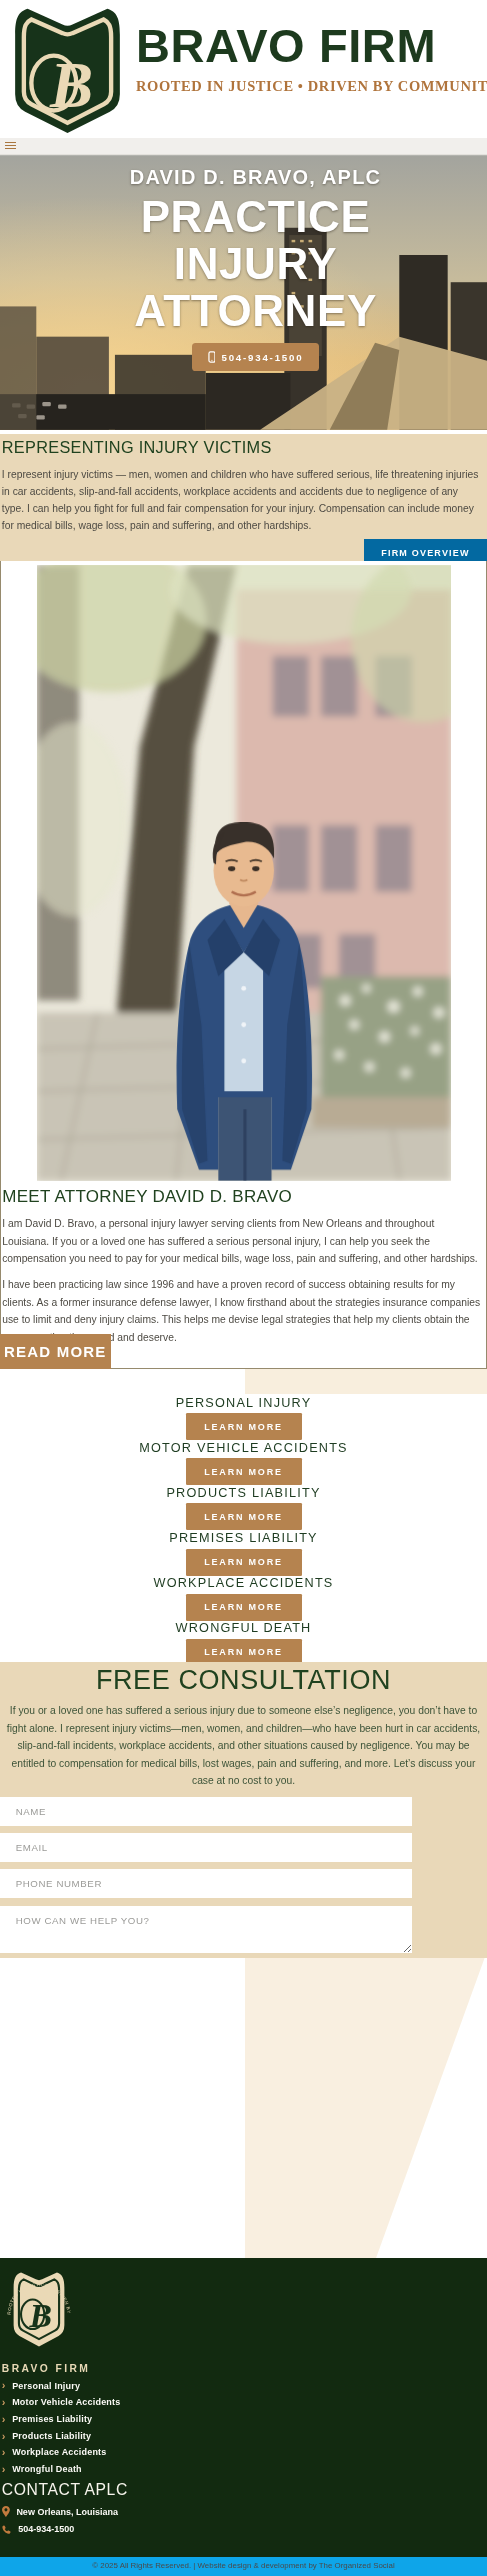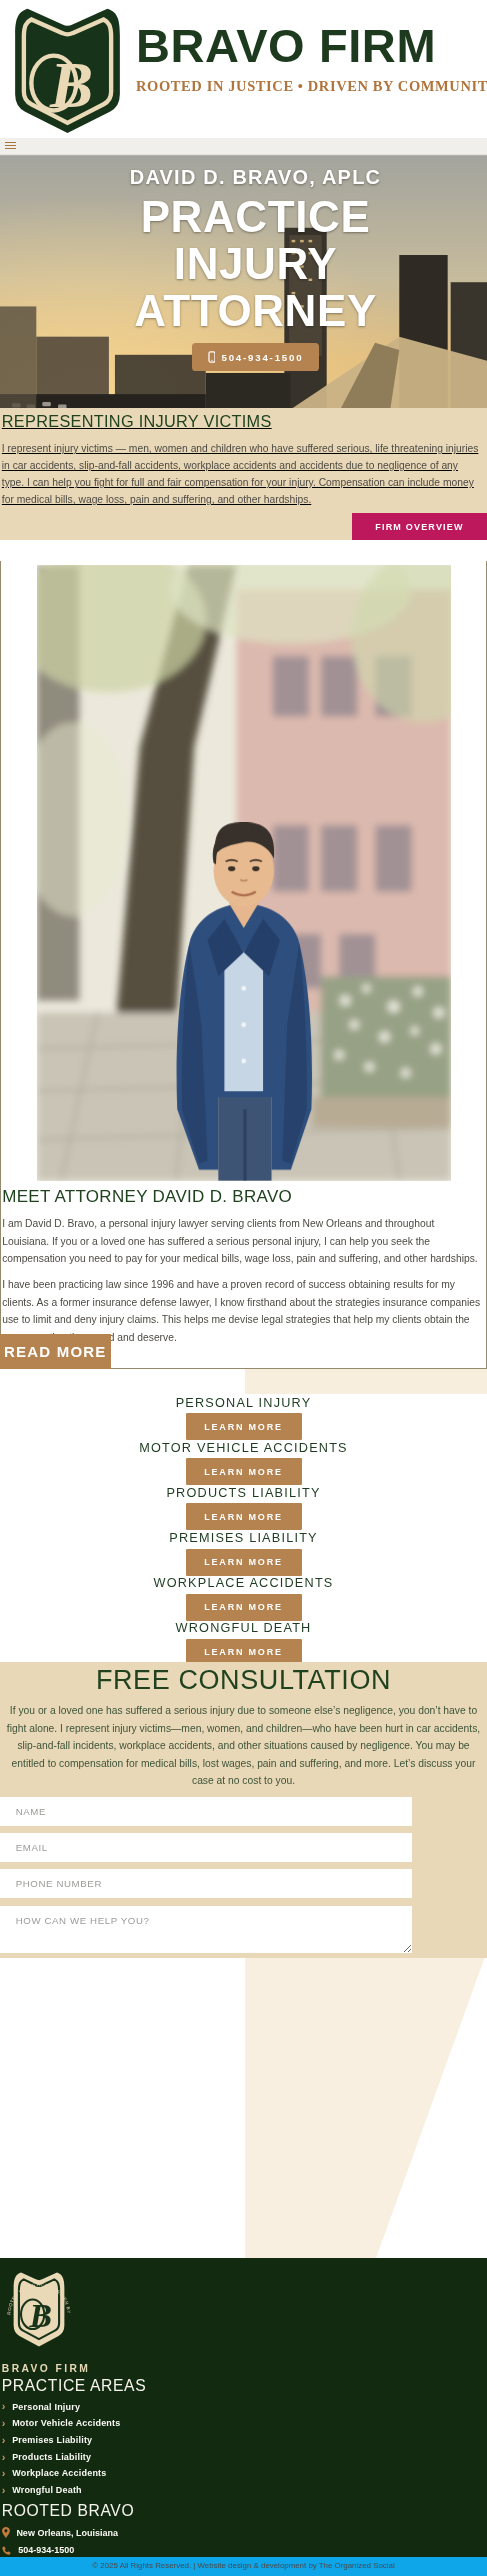--- a/index.html
+++ b/index.html
@@ -22,24 +22,24 @@
 
   
   .hero { left:0; top:155px; width:487px; height:275px; overflow:hidden; }
   .hero-art { position:absolute; left:0; top:0; }
   .hero-content { position:absolute; left:12px; top:0; width:100%; text-align:center; color:#fff; text-shadow:0 0.6px 2.4px rgba(30,25,15,.45); }
   .hero-firm { margin-top:11px; font-size:20px; font-weight:bold; letter-spacing:1.2px; }
   .hero-title { margin-top:3.6px; font-size:44px; font-weight:bold; letter-spacing:0.6px; line-height:47px; }
   .phone-btn { display:inline-flex; align-items:center; gap:6px; margin-top:9.7px; background:#b5834f; border:none; border-radius:3.6px; padding:7.9px 15.7px; color:#fff; font-weight:bold; font-size:9.7px; letter-spacing:1.8px; cursor:pointer; font-family:"Liberation Sans",sans-serif; }
 
   
-  .intro { left:0; top:408px; width:487px; height:132px; background:#e9d8b8; padding:3.6px 2.4px 0 1.8px;text-decoration:underline; }
+  .intro { left:0; top:434px; width:487px; height:132px; background:#e9d8b8; padding:3.6px 2.4px 0 1.8px; }
   h2.green { font-size:16.3px; font-weight:400; color:#20421f; letter-spacing:0.3px; }
   .intro p { margin-top:9.7px; font-size:10.3px; line-height:17px; color:#4d4a43; width:481px; }
-  .firm-overview-btn { position:absolute; right:0; bottom:0; background:#be185d; border:none; color:#fff; font-weight:bold; font-size:9px; letter-spacing:1.2px; padding:8.5px 0; width:135px; cursor:pointer; font-family:"Liberation Sans",sans-serif; }
+  .firm-overview-btn { position:absolute; right:0; bottom:0; background:#0369a1; border:none; color:#fff; font-weight:bold; font-size:9px; letter-spacing:1.2px; padding:8.5px 0; width:123px; cursor:pointer; font-family:"Liberation Sans",sans-serif; }
 
   
   .about-card { left:0; top:561px; width:487px; height:808px; background:#fff; border-left:1.2px solid #968a6d; border-right:1.2px solid #968a6d; border-bottom:1.2px solid #968a6d; }
   .portrait { display:block; margin:3.6px auto 0 auto; width:414px; height:616px; }
   .about-text { padding:6px 2.4px 0 1.2px; }
   .about-text h2 { font-size:17px; }
   .about-text p { margin-top:8.5px; font-size:10.3px; line-height:17.5px; color:#4d4a43; width:481px; }
   .read-more-btn { position:absolute; left:-1.2px; bottom:-1.2px; background:#b5834f; border:none; color:#fff; font-weight:bold; font-size:15px; letter-spacing:1.2px; width:111px; padding:9px 0; cursor:pointer; font-family:"Liberation Sans",sans-serif; }
 
   
@@ -302,21 +302,20 @@
       </defs>
       <path d="M22,46 C22,26 26,20 36,16 L64,29 Q70,32 76,29 L104,16 C114,20 118,26 118,46 L118,116 Q118,130 107,136 L70,156 L33,136 Q22,130 22,116 Z" fill="#ead9b6"></path>
       <path d="M32,50 C32,36 35,32 41,29 L64,40 Q70,43 76,40 L99,29 C105,32 108,36 108,50 L108,112 Q108,122 100,126 L70,142 L40,126 Q32,122 32,112 Z" fill="none" stroke="#17331a" stroke-width="4"></path>
       <ellipse cx="58" cy="95" rx="22" ry="28" fill="none" stroke="#17331a" stroke-width="4"></ellipse>
       <text x="52" y="119" font-family="Liberation Serif, serif" font-style="italic" font-weight="bold" font-size="64" fill="#17331a">B</text>
       <text font-size="8.5" fill="#ead9b6" letter-spacing="1">
         <textPath href="#arcpath">ROOTED IN JUSTICE • DRIVEN BY COMMUNITY • ROOTED IN JUSTICE •</textPath>
       </text>
     </svg>
     <div class="f-brand">BRAVO FIRM</div>
-    <div class="f-head">PRACTICE AREAS</div>
     <ul class="f-list">
       <li>
           <span class="chev">›</span>
           <span class="f-item">Personal Injury</span>
         </li>
       <li>
           <span class="chev">›</span>
           <span class="f-item">Motor Vehicle Accidents</span>
         </li>
       <li>
@@ -329,21 +328,21 @@
         </li>
       <li>
           <span class="chev">›</span>
           <span class="f-item">Workplace Accidents</span>
         </li>
       <li>
           <span class="chev">›</span>
           <span class="f-item">Wrongful Death</span>
         </li>
     </ul>
-    <div class="f-head">ROOTED BRAVO</div>
+    <div class="f-head">CONTACT APLC</div>
     <div class="c-row">
       <svg width="7.9" height="11" viewBox="0 0 13 18">
         <path d="M6.5,0 C3,0 0,2.8 0,6.3 C0,11 6.5,18 6.5,18 C6.5,18 13,11 13,6.3 C13,2.8 10,0 6.5,0 Z M6.5,8.8 C5.1,8.8 4,7.7 4,6.3 C4,4.9 5.1,3.8 6.5,3.8 C7.9,3.8 9,4.9 9,6.3 C9,7.7 7.9,8.8 6.5,8.8 Z" fill="#c07a3e"></path>
       </svg>
       <span class="txt">New Orleans, Louisiana</span>
     </div>
     <div class="c-row">
       <svg width="9.7" height="9.7" viewBox="0 0 16 16">
         <path d="M3.2,1 C3.8,0.9 4.3,1.2 4.6,1.8 L5.8,4.1 C6,4.6 5.9,5.2 5.5,5.6 L4.5,6.6 C5.3,8.3 6.7,9.7 8.4,10.5 L9.4,9.5 C9.8,9.1 10.4,9 10.9,9.2 L13.2,10.4 C13.8,10.7 14.1,11.2 14,11.8 C13.8,13.3 12.5,14.5 11,14.3 C6,13.7 1.3,9 0.7,4 C0.5,2.5 1.7,1.2 3.2,1 Z" fill="#c07a3e"></path>
       </svg>

